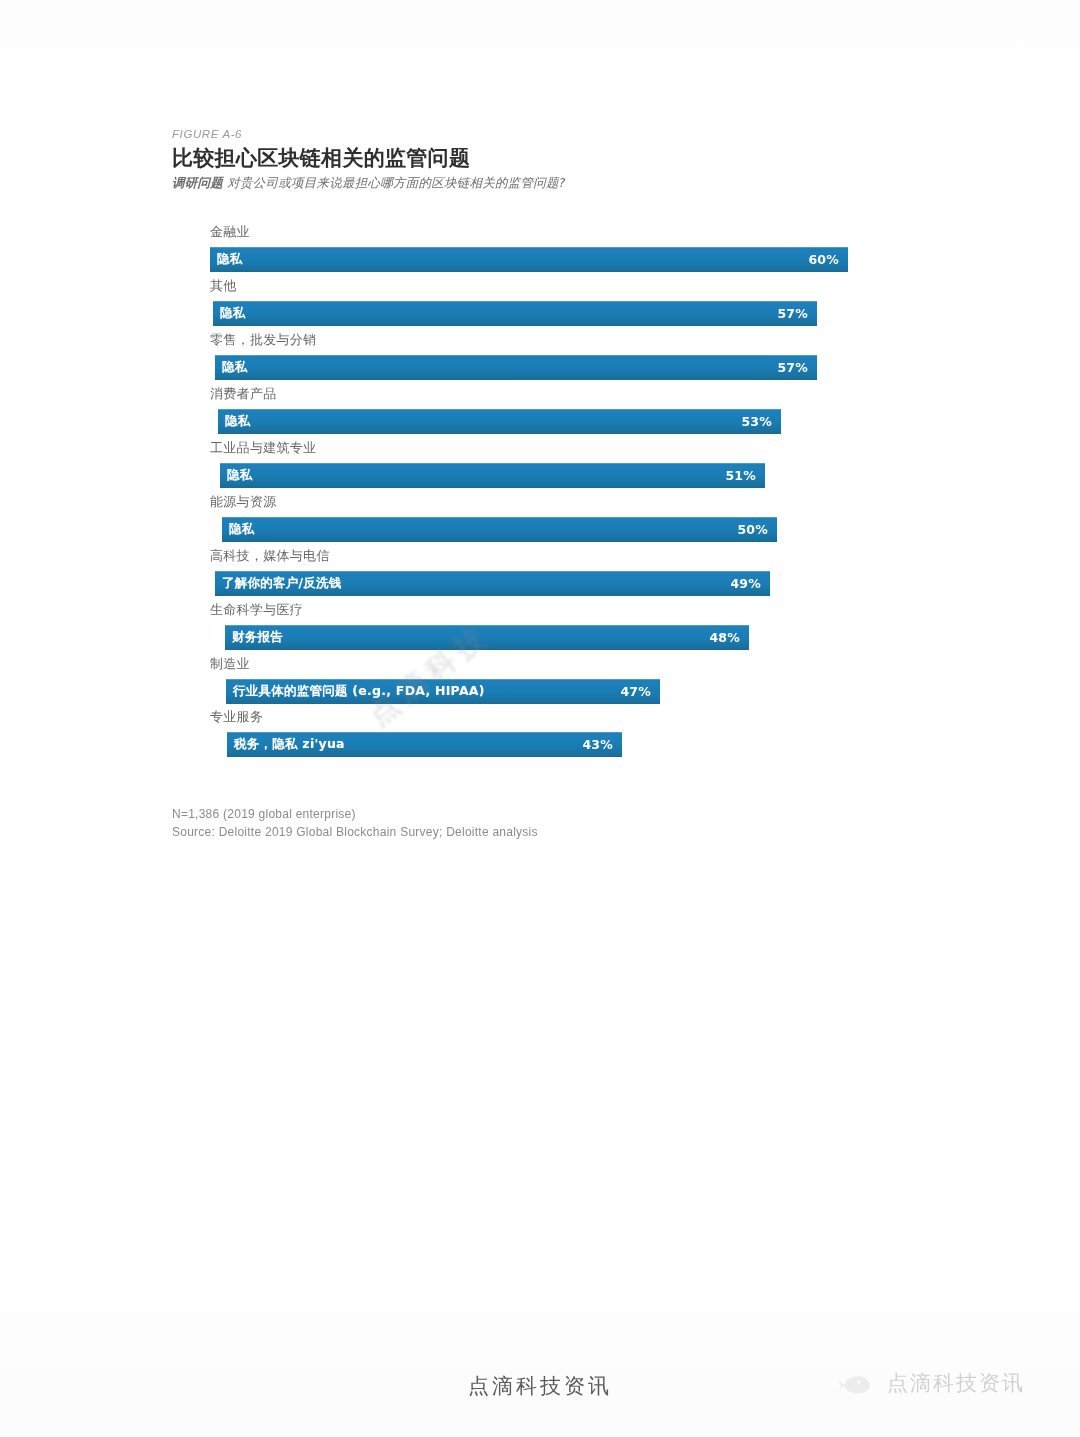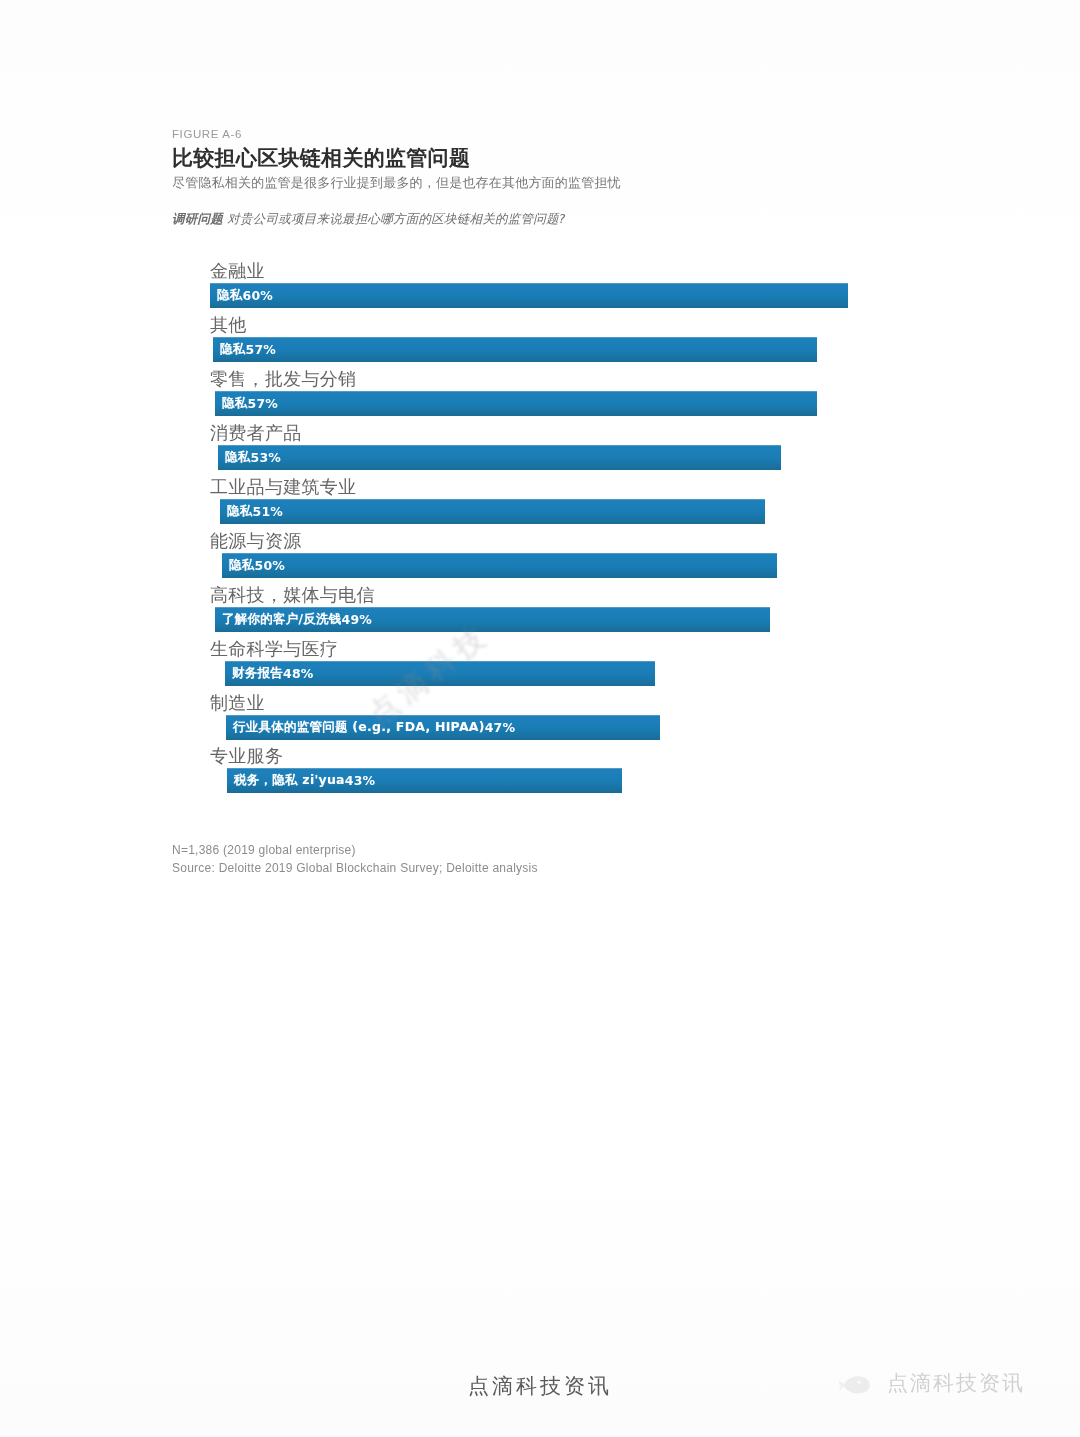--- a/index.html
+++ b/index.html
@@ -29,20 +29,21 @@
     top: 128px;
     width: 740px;
   }
 
   .fig-number {
     font-size: 11.5px;
     letter-spacing: 0.6px;
     color: #9a9a9a;
     margin-bottom: 7px;
     font-family: "Liberation Sans", sans-serif;
+    font-style: italic;
   }
 
   .fig-title {
     font-size: 21px;
     font-weight: 700;
     color: #2f2f2f;
     letter-spacing: 0.3px;
     line-height: 1.12;
     margin: 0 0 4px 0;
     font-family: "DejaVu Sans", sans-serif;
@@ -75,45 +76,46 @@
   
   .chart {
     position: relative;
     margin-left: 38px;
     width: 700px;
   }
 
   .grp { position: relative; }
 
   .cat-label {
-    font-size: 18px;
+    font-size: 13px;
     color: #585858;
     letter-spacing: .3px;
     line-height: 1;
     height: 14px;
     margin-bottom: 7px;
-    font-family: Liberation Serif, serif;
+    font-family: Liberation Mono, monospace;
     filter: blur(0.4px);
     opacity: .92;
   }
 
   .bar-row {
     position: relative;
     height: 25px;
     margin-bottom: 7px;
   }
 
   .bar {
     position: absolute;
     top: 0;
     height: 25px;
     background: linear-gradient(180deg,#1e7fb8 0%,#1d80ba 18%,#1a7cb4 55%,#19719f 88%,#1a6b95 100%);
     box-shadow: inset 0 1px 0 rgba(255,255,255,.22);
     display: flex;
     align-items: center;
+    justify-content: space-between;
     box-sizing: border-box;
     padding: 0 9px 0 7px;
   }
 
   .bar-label {
     font-size: 12.5px;
     color: #ffffff;
     font-weight: 700;
     letter-spacing: .25px;
     white-space: nowrap;
@@ -199,21 +201,20 @@
 <body>
 
 <div class="page">
 
   <div class="figure-wrap">
 
     <div class="fig-number">FIGURE A-6</div>
 
     <h1 class="fig-title">比较担心区块链相关的监管问题</h1>
 
-    <div class="fig-subtitle">尽管隐私相关的监管是很多行业提到最多的，但是也存在其他方面的监管担忧</div>
 
     <div class="fig-question">
       <span class="q-lead">调研问题</span>
       <span>对贵公司或项目来说最担心哪方面的区块链相关的监管问题?</span>
     </div>
 
     <div class="chart" id="chart">
         <div class="grp" style="margin-bottom: 8px;">
           <div class="cat-label">金融业</div>
           <div class="bar-row">
@@ -273,21 +274,21 @@
           <div class="bar-row">
             <div class="bar" style="left: 5px; width: 555px;">
               <span class="bar-label">了解你的客户/反洗钱</span>
               <span class="bar-value">49%</span>
             </div>
           </div>
         </div>
         <div class="grp" style="margin-bottom: 8px;">
           <div class="cat-label">生命科学与医疗</div>
           <div class="bar-row">
-            <div class="bar" style="left: 15px; width: 430px;">
+            <div class="bar" style="left: 15px; width: 524px;">
               <span class="bar-label">财务报告</span>
               <span class="bar-value">48%</span>
             </div>
           </div>
         </div>
         <div class="grp" style="margin-bottom: 2px;">
           <div class="cat-label">制造业</div>
           <div class="bar-row">
             <div class="bar" style="left: 16px; width: 434px;">
               <span class="bar-label">行业具体的监管问题 (e.g., FDA, HIPAA)</span>

